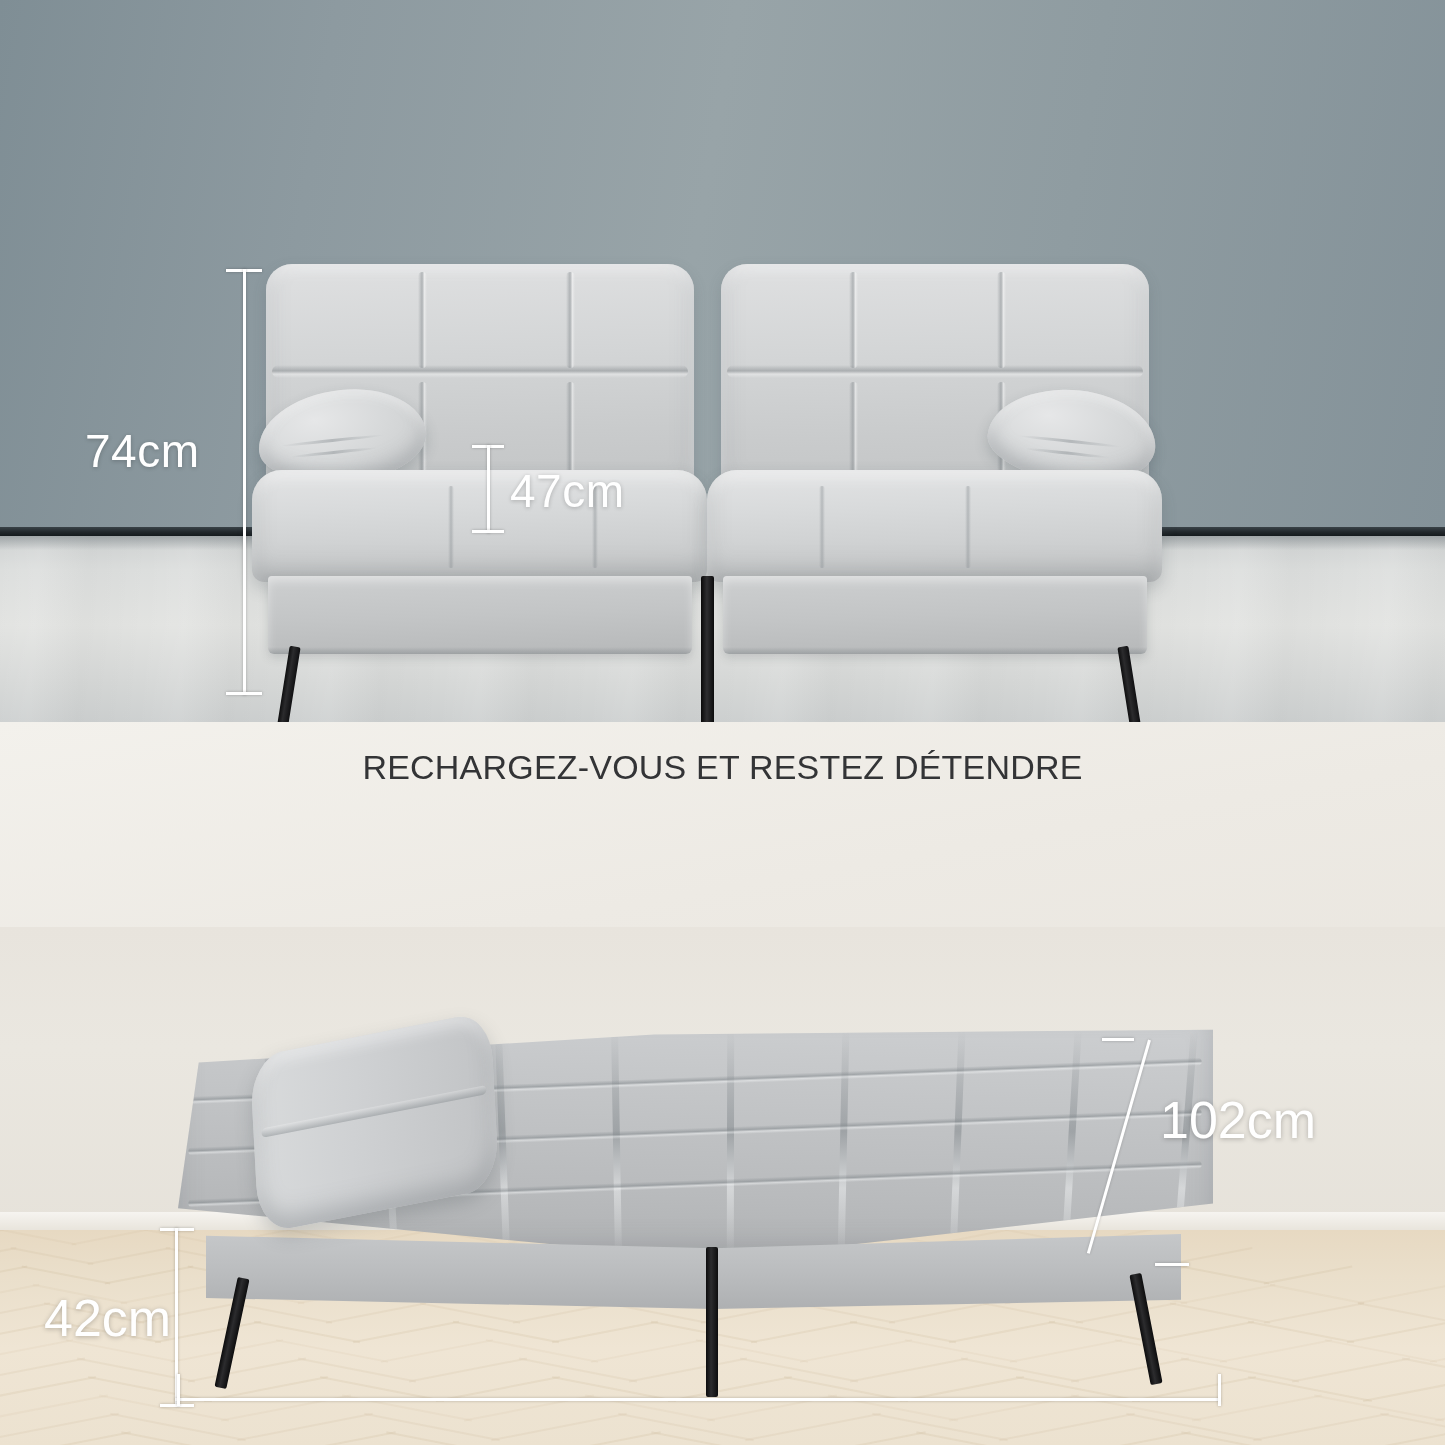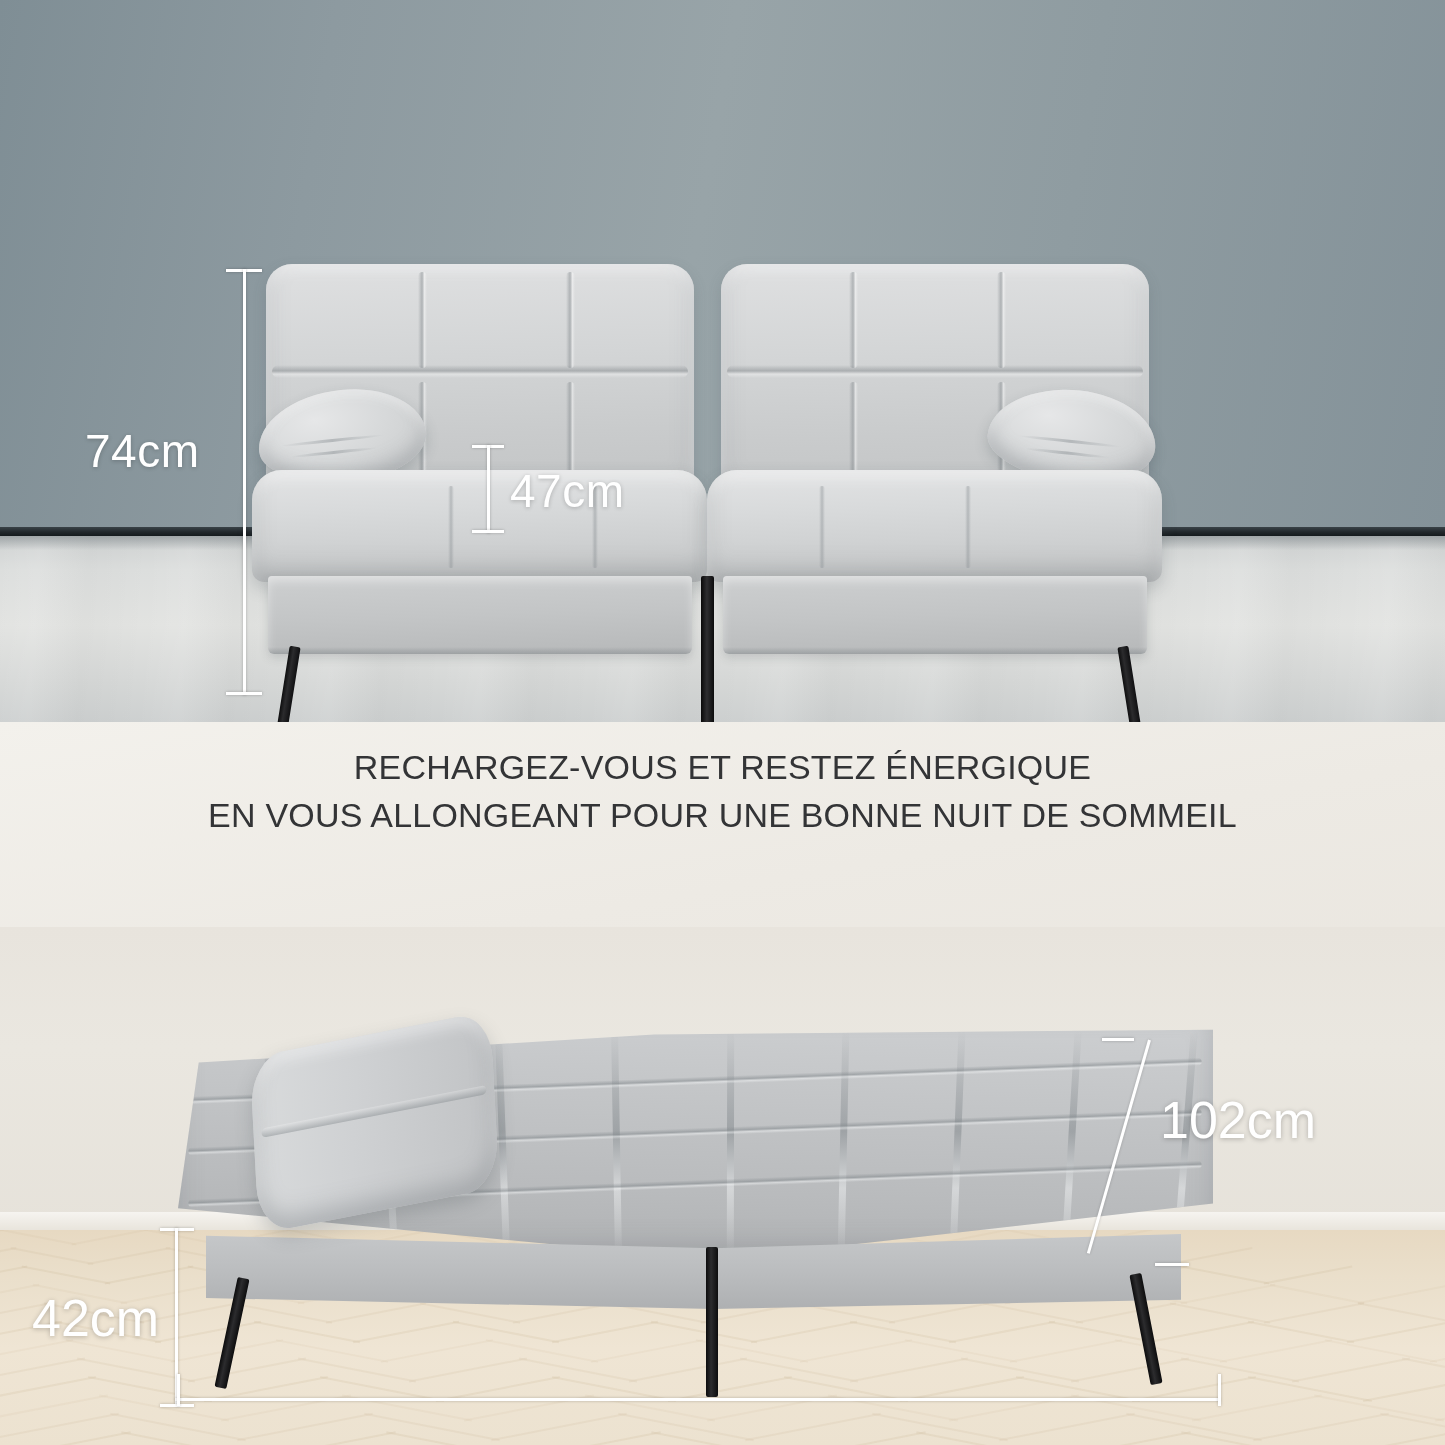--- a/index.html
+++ b/index.html
@@ -274,22 +274,21 @@
 
     <div class="m-cap-h" style="left:472px; top:445px; width:32px;"></div>
     <div class="m-line-v" style="left:487px; top:445px; height:88px;"></div>
     <div class="m-cap-h" style="left:472px; top:530px; width:32px;"></div>
     <div class="m-label" style="left:510px; top:464px;">47cm</div>
   </div>
 
   <div class="panel-bot">
 
     <div class="head-bot">
-      <div class="sub-bot">RECHARGEZ-VOUS ET RESTEZ ÉNERGIQUE</div>
-      <div class="sub-bot" style="margin-top:2px">EN VOUS ALLONGEANT POUR UNE BONNE NUIT DE SOMMEIL</div>
+      <div class="sub-bot">RECHARGEZ-VOUS ET RESTEZ DÉTENDRE</div>
     </div>
 
     <div class="wall-bot"></div>
     <div class="baseboard"></div>
     <div class="floor-bot">
       <div class="chev" id="chev">
           <i style="width: 78px; left: 71.76px; top: 6px; transform: rotate(-11deg); opacity: 0.35;"></i>
           <i style="width: 78px; left: 143.52px; top: 6px; transform: rotate(11deg); opacity: 0.35;"></i>
           <i style="width: 78px; left: 215.28px; top: 6px; transform: rotate(-11deg); opacity: 0.35;"></i>
           <i style="width: 78px; left: 287.04px; top: 6px; transform: rotate(11deg); opacity: 0.35;"></i>
@@ -495,19 +494,19 @@
   </div>
 
   <div class="m-cap-h" style="left:1102px; top:1038px; width:32px;"></div>
   <div class="m-line-diag" style="left:1148px; top:1040px; height:222px; transform:rotate(16deg); transform-origin:top center;"></div>
   <div class="m-cap-h" style="left:1155px; top:1263px; width:34px;"></div>
   <div class="m-label-d" style="left:1160px; top:1090px;">102cm</div>
 
   <div class="m-cap-h" style="left:160px; top:1228px; width:34px;"></div>
   <div class="m-line-v" style="left:175px; top:1228px; height:178px;"></div>
   <div class="m-cap-h" style="left:160px; top:1404px; width:34px;"></div>
-  <div class="m-label-d" style="left:32px; top:1288px;">42cm</div>
+  <div class="m-label-d" style="left:44px; top:1288px;">42cm</div>
 
   <div class="m-line-v" style="left:175px; top:1398px; height:3px; width:1045px;"></div>
   <div class="m-line-v" style="left:1218px; top:1374px; height:32px;"></div>
   <div class="m-line-v" style="left:177px; top:1374px; height:32px;"></div>
 
 </div>
 
 </body></html>

